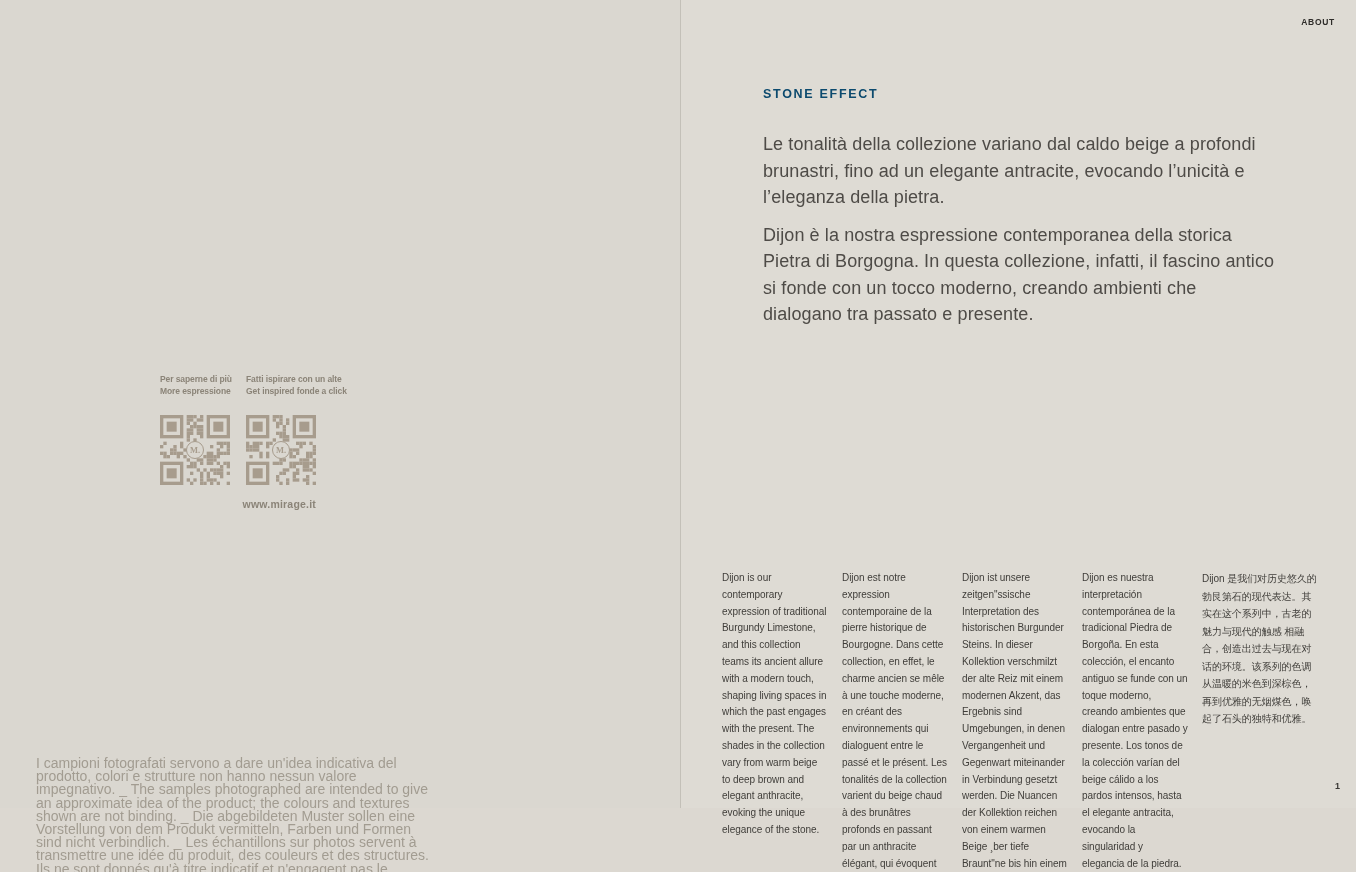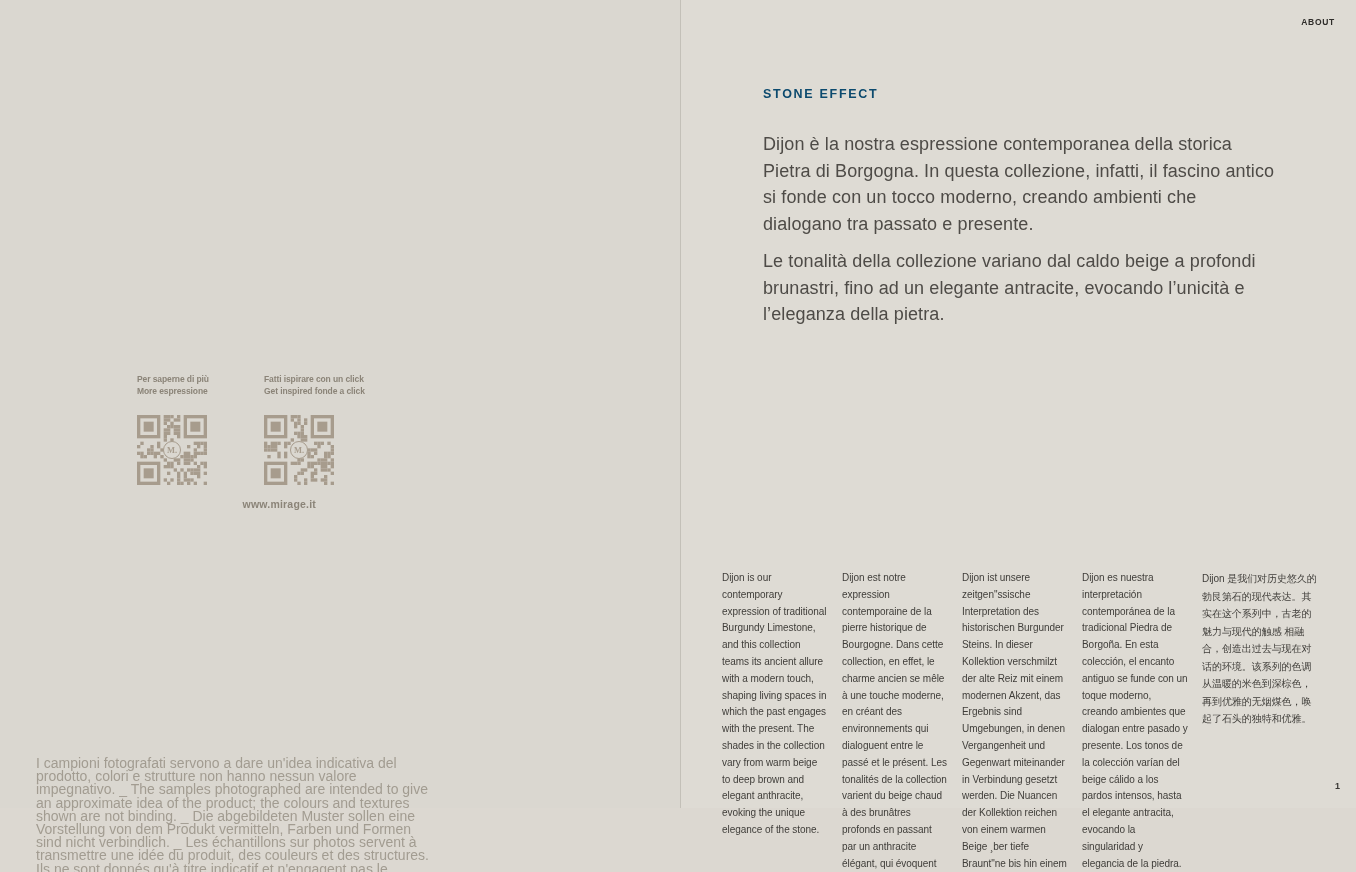--- a/index.html
+++ b/index.html
@@ -27,21 +27,21 @@
     color:#0c4a6e;
   }
 
   .main-text { position:absolute; left:763px; top:131px; width:515px; }
   .lead {
     font-size:18px; line-height:26.5px; color:#4e4b47;
     letter-spacing:0.1px; margin-bottom:11px; font-weight:400;
   }
 
   .qr-area { position:absolute; left:137px; top:374px; width:179px; }
-  .qr-cols { display:flex; gap:57px; }
+  .qr-cols { display:flex; gap:16px;justify-content:flex-end; }
   .qr-col { width:70px; text-align:center; }
   .qr-label {
     font-size:8.5px; font-weight:bold; color:#8b8478;
     line-height:11.5px; margin-bottom:18px; white-space:nowrap;
     letter-spacing:-0.1px;
   }
   .qr-svg { display:block; width:70px; height:70px; }
   .website {
     margin-top:13px; text-align:right;
     font-size:10.5px; font-weight:bold; color:#8b8478; letter-spacing:0.2px;
@@ -70,22 +70,22 @@
 <div class="spread">
   <div class="half left"></div>
   <div class="half right"></div>
   <div class="fold"></div>
 
   <div class="about">ABOUT</div>
 
   <div class="section-label">STONE EFFECT</div>
 
   <div class="main-text">
+    <p class="lead">Le tonalità della collezione variano dal caldo beige a profondi brunastri, fino ad un elegante antracite, evocando l’unicità e l’eleganza della pietra.</p>
     <p class="lead">Dijon è la nostra espressione contemporanea della storica Pietra di Borgogna. In questa collezione, infatti, il fascino antico si fonde con un tocco moderno, creando ambienti che dialogano tra passato e presente.</p>
-    <p class="lead">Le tonalità della collezione variano dal caldo beige a profondi brunastri, fino ad un elegante antracite, evocando l’unicità e l’eleganza della pietra.</p>
   </div>
 
   <div class="qr-area">
     <div class="qr-cols">
       <div class="qr-col">
         <div class="qr-label">
           <span>Per saperne di più</span><br>
           <span>More espressione</span>
         </div>
         <svg class="qr-svg" width="70" height="70" viewBox="0 0 70 70">
@@ -208,21 +208,21 @@
             <rect x="43.333333333333336" y="66.66666666666667" width="3.3333333333333335" height="3.3333333333333335" fill="#a79c8d"></rect>
             <rect x="50" y="66.66666666666667" width="3.3333333333333335" height="3.3333333333333335" fill="#a79c8d"></rect>
             <rect x="56.66666666666667" y="66.66666666666667" width="3.3333333333333335" height="3.3333333333333335" fill="#a79c8d"></rect>
             <rect x="66.66666666666667" y="66.66666666666667" width="3.3333333333333335" height="3.3333333333333335" fill="#a79c8d"></rect>
             <circle cx="35" cy="35" r="8.5" fill="#dad7d0" stroke="#a79c8d" stroke-width="1"></circle>
             <text x="35" y="38" text-anchor="middle" font-size="8.5" font-weight="bold" fill="#a79c8d" font-family="Liberation Serif, serif">M.</text>
           </svg>
       </div>
       <div class="qr-col">
         <div class="qr-label">
-          <span>Fatti ispirare con un click</span><br>
+          <span>Fatti ispirare con un alte</span><br>
           <span>Get inspired fonde a click</span>
         </div>
         <svg class="qr-svg" width="70" height="70" viewBox="0 0 70 70">
             <rect x="0" y="0" width="23.333333333333336" height="23.333333333333336" fill="#a79c8d"></rect>
             <rect x="3.3333333333333335" y="3.3333333333333335" width="16.666666666666668" height="16.666666666666668" fill="#dad7d0"></rect>
             <rect x="6.666666666666667" y="6.666666666666667" width="10" height="10" fill="#a79c8d"></rect>
             <rect x="46.66666666666667" y="0" width="23.333333333333336" height="23.333333333333336" fill="#a79c8d"></rect>
             <rect x="50" y="3.3333333333333335" width="16.666666666666668" height="16.666666666666668" fill="#dad7d0"></rect>
             <rect x="53.333333333333336" y="6.666666666666667" width="10" height="10" fill="#a79c8d"></rect>
             <rect x="0" y="46.66666666666667" width="23.333333333333336" height="23.333333333333336" fill="#a79c8d"></rect>

